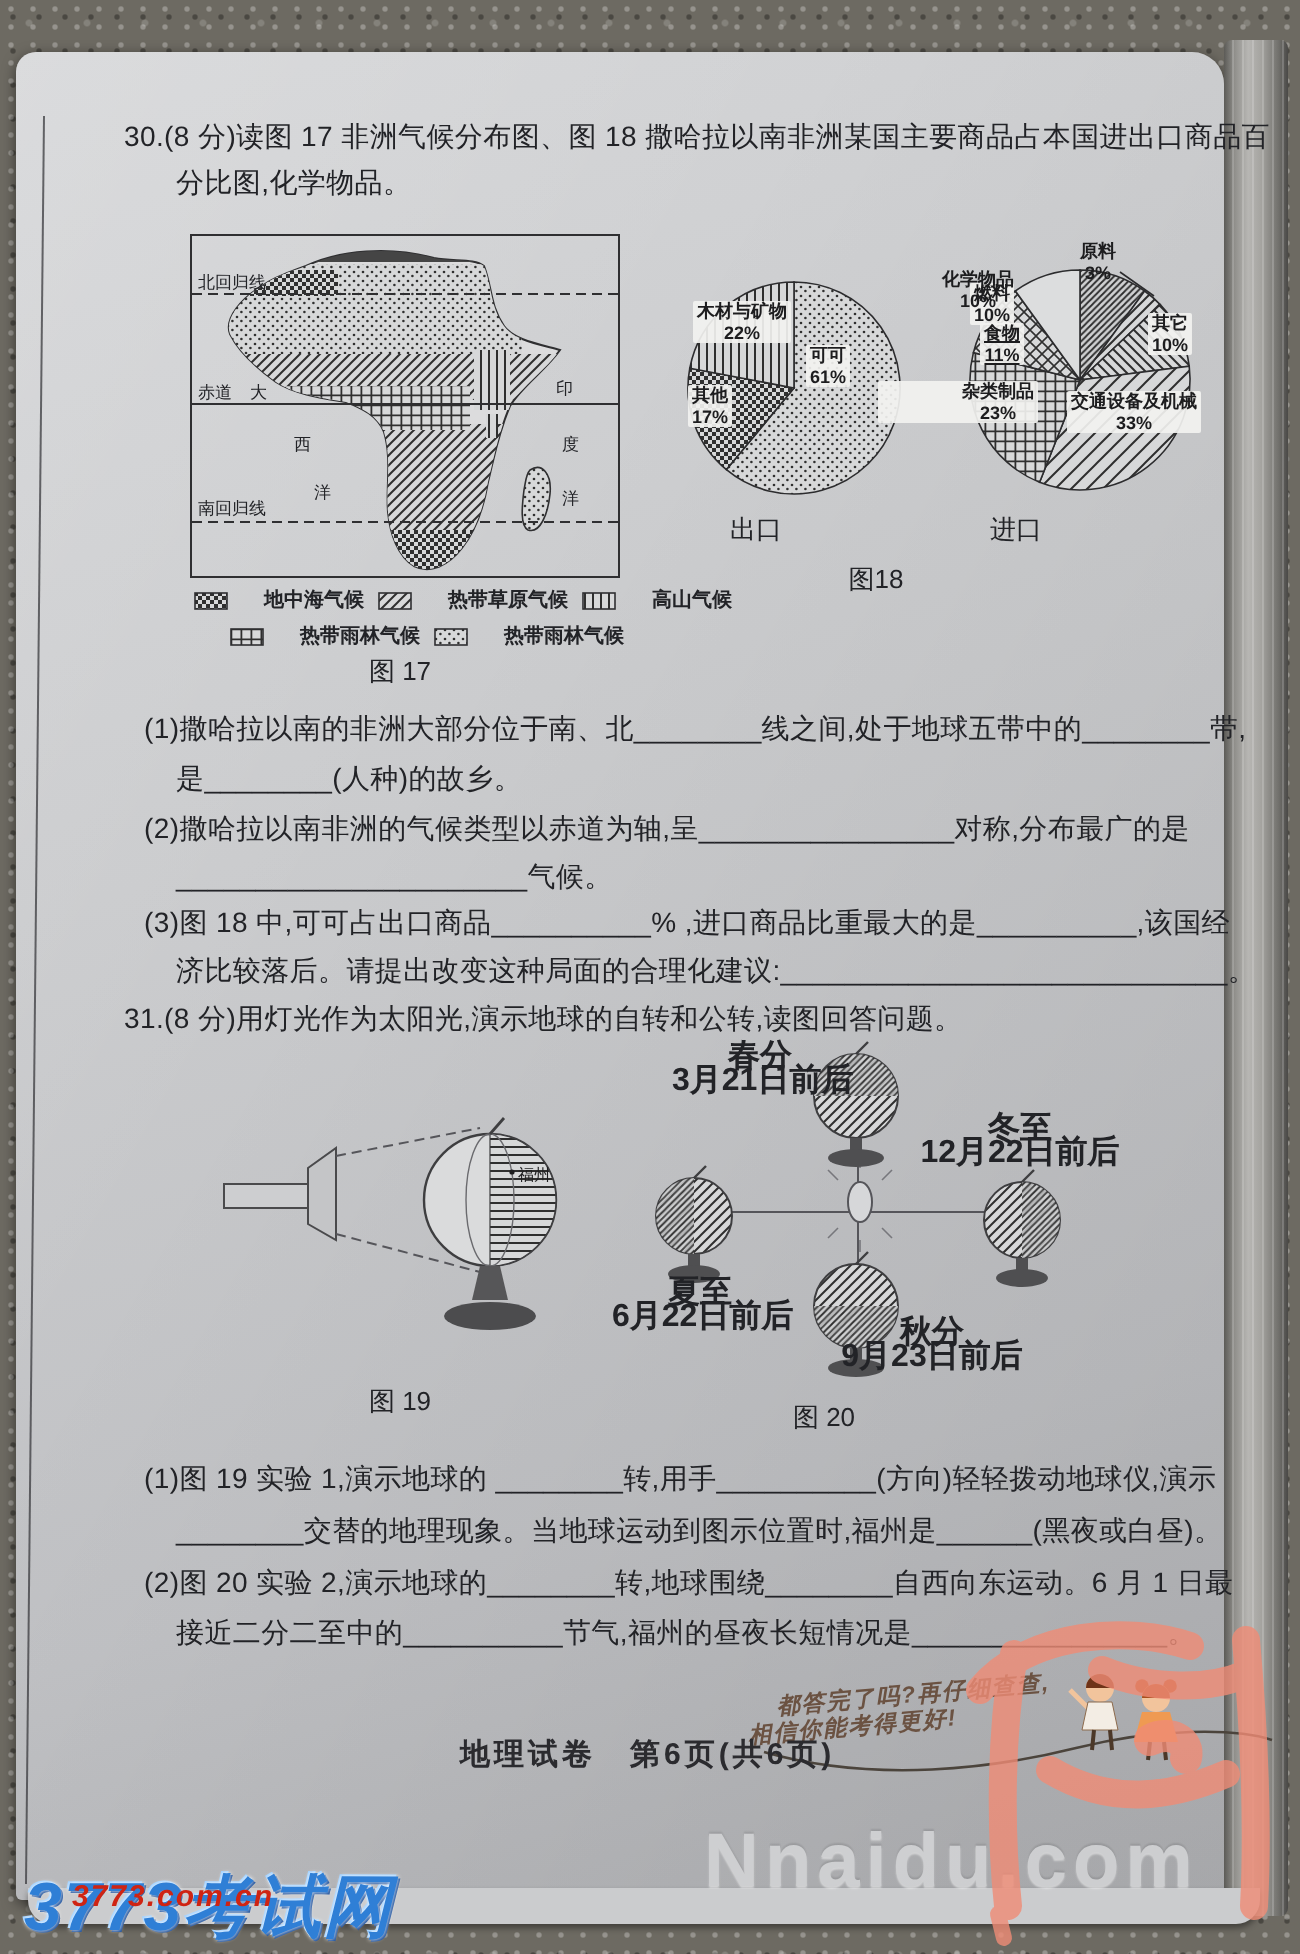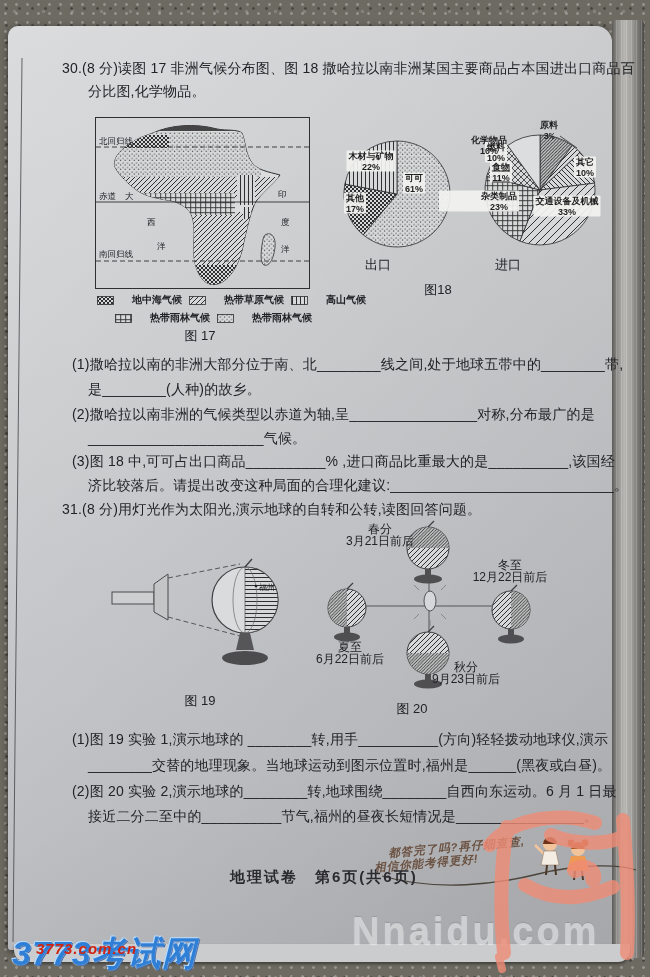--- a/index.html
+++ b/index.html
@@ -34,21 +34,21 @@
   }
   .line{white-space:nowrap;font-size:14px;line-height:19px;color:#222327;letter-spacing:.2px;}
   .cap{font-size:13px;color:#222327;text-align:center;}
   .pielbl-host{left:0;top:0;width:650px;height:977px;pointer-events:none;}
   .pie-label{position:absolute;transform:translate(-50%,-50%);font-size:9px;line-height:10.5px;
     text-align:center;white-space:nowrap;color:#1d1d1f;font-weight:700;}
   .pie-label.boxed{background:rgba(242,242,240,.92);padding:0 2px;border-radius:1px;}
   .legend-row{display:flex;gap:7px;align-items:center;font-size:10px;color:#222327;white-space:nowrap;}
   .legend-item{display:inline-flex;align-items:center;gap:18px;font-weight:600;}
   .map-text{font-size:8.5px;fill:#222327;font-family:"Liberation Sans",sans-serif;}
-  .fig20-label{position:absolute;text-align:center;font-size:12px;line-height:12px;color:#222327;font-weight:400;white-space:nowrap;}
+  .fig20-label{position:absolute;text-align:center;font-size:16px;line-height:12px;color:#222327;font-weight:700;white-space:nowrap;}
   .note{font-size:11.5px;color:#6b5242;font-style:italic;font-weight:700;letter-spacing:1px;white-space:nowrap;transform:rotate(-5deg);}
   .footer{font-size:15px;font-weight:700;color:#2b2b2f;letter-spacing:2px;white-space:nowrap;}
   .logo-blue{font-size:34px;font-weight:900;font-style:italic;color:#2f7fd6;letter-spacing:1px;white-space:nowrap;
     text-shadow:0 0 2px #ffffff,1px 1px 0 #1a4f9c,-1px -1px 0 #9fd0ff;margin-top:30px;}
   .logo-red{font-size:15px;font-weight:900;font-style:italic;color:#cf2413;letter-spacing:1px;white-space:nowrap;}
   .emboss{font-size:38px;font-weight:600;color:#d2d3d5;letter-spacing:3px;white-space:nowrap;opacity:.9;
     text-shadow:0 1px 1px rgba(255,255,255,.55),0 -1px 1px rgba(0,0,0,.12);}
 </style>
 </head>
 <body>
@@ -205,21 +205,21 @@
       <div>61%</div>
     </div>
     <div class="pie-label boxed" style="left: 371px; top: 161px;">
       <div>木材与矿物</div>
       <div>22%</div>
     </div>
     <div class="pie-label boxed" style="left: 355px; top: 203px;">
       <div>其他</div>
       <div>17%</div>
     </div>
-    <div class="pie-label" style="left: 549px; top: 131px; font-family: Liberation Mono, monospace;">
+    <div class="pie-label" style="left: 549px; top: 131px;">
       <div>原料</div>
       <div>3%</div>
     </div>
     <div class="pie-label boxed" style="left: 496px; top: 152px;">
       <div>燃料</div>
       <div>10%</div>
     </div>
     <div class="pie-label" style="left: 489px; top: 145px;">
       <div>化学物品</div>
       <div>10%</div>

